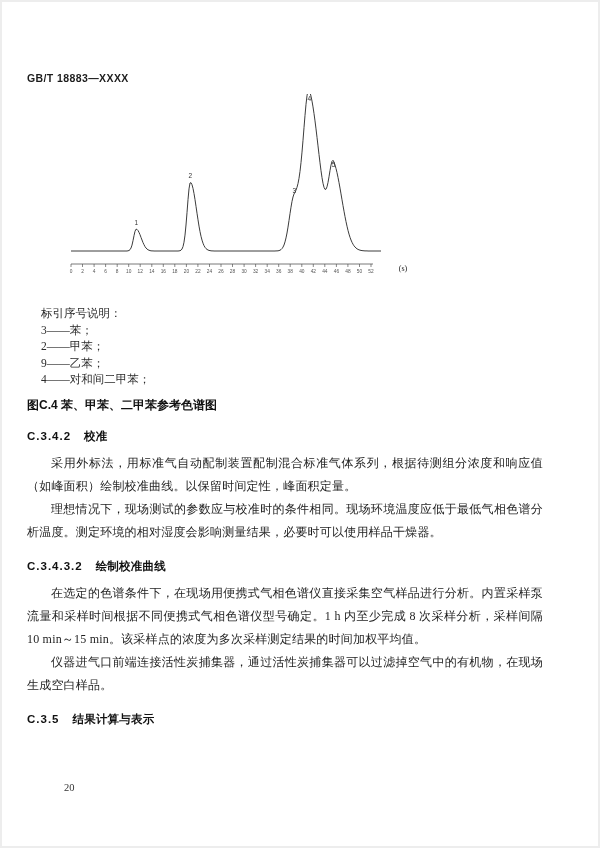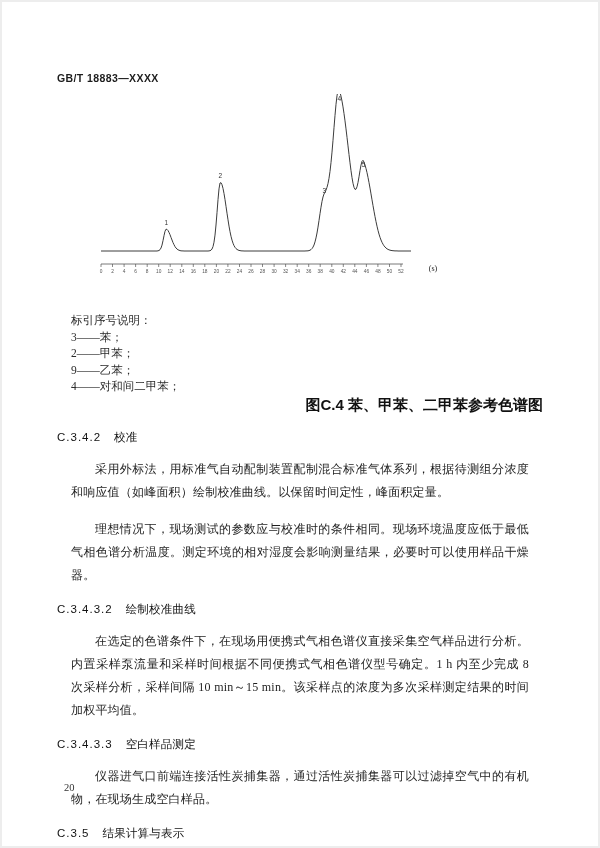--- a/index.html
+++ b/index.html
@@ -1,49 +1,49 @@
 <!DOCTYPE html>
 <html><head>
 <meta charset="utf-8">
 <style>
   html,body{margin:0;padding:0;background:#fff;}
   .page{
     position:relative;
     width:600px;height:848px;
     box-sizing:border-box;
-    padding:72px 57px 0 57px;
+    padding:72px 57px 0 27px;
     background:#fff;
     box-shadow: inset 0 0 0 2px #ededed;
     overflow:hidden;
     font-family:"Liberation Serif", serif;
     color:#222;
   }
   .doc-header{
     font-family:"Liberation Sans", sans-serif;
     font-size:10.5px;font-weight:700;letter-spacing:.4px;color:#1c1c1c;
     line-height:12px;
   }
   .chart-wrap{ margin:10px 0 0 38px; width:430px; height:190px; }
-  .legend{ margin:28px 0 0 14px; font-size:11.5px; color:#2a2a2a; }
+  .legend{ margin:21px 0 0 14px; font-size:11.5px; color:#2a2a2a; }
   .legend div{ line-height:16.5px; }
   .figure-caption{
-    text-align:right;
+    text-align:left;
     font-family:"Liberation Sans", sans-serif;
-    font-weight:700; font-size:15px; color:#111;
-    margin-top:1px;
+    font-weight:700; font-size:12px; color:#111;
+    margin-top:9px;
   }
   .sec-heading{
     font-family:"Liberation Sans", sans-serif;
-    font-weight:400; font-size:11.5px; color:#111;
+    font-weight:700; font-size:11.5px; color:#111;
     margin:15px 0 9px 0; line-height:14px;
     letter-spacing:.2px;
   }
   .sec-heading .num{ margin-right:13px; letter-spacing:1px; }
   .para{
-    margin:14px; font-size:12px; line-height:23px;
+    margin:0; font-size:12px; line-height:23px;
     text-indent:2em; text-align:justify; color:#1e1e1e;
     letter-spacing:.2px;
   }
   .page-number{
     position:absolute; left:64px; top:782px;
     font-size:10.5px; color:#333;
   }
 </style>
 </head>
 <body>
@@ -135,23 +135,20 @@
   <p class="para">采用外标法，用标准气自动配制装置配制混合标准气体系列，根据待测组分浓度和响应值（如峰面积）绘制校准曲线。以保留时间定性，峰面积定量。</p>
 
 
   <p class="para">理想情况下，现场测试的参数应与校准时的条件相同。现场环境温度应低于最低气相色谱分析温度。测定环境的相对湿度会影响测量结果，必要时可以使用样品干燥器。</p>
 
   <div class="sec-heading">
     <span class="num">C.3.4.3.2</span><span>绘制校准曲线</span>
   </div>
   <p class="para">在选定的色谱条件下，在现场用便携式气相色谱仪直接采集空气样品进行分析。内置采样泵流量和采样时间根据不同便携式气相色谱仪型号确定。1 h 内至少完成 8 次采样分析，采样间隔 10 min～15 min。该采样点的浓度为多次采样测定结果的时间加权平均值。</p>
 
-  <div class="sec-heading">
-    <span class="num">C.3.4.3.3</span><span>空白样品测定</span>
-  </div>
   <p class="para">仪器进气口前端连接活性炭捕集器，通过活性炭捕集器可以过滤掉空气中的有机物，在现场生成空白样品。</p>
 
   <div class="sec-heading">
     <span class="num">C.3.5</span><span>结果计算与表示</span>
   </div>
 
   <div class="page-number">20</div>
 
 </div>
 

